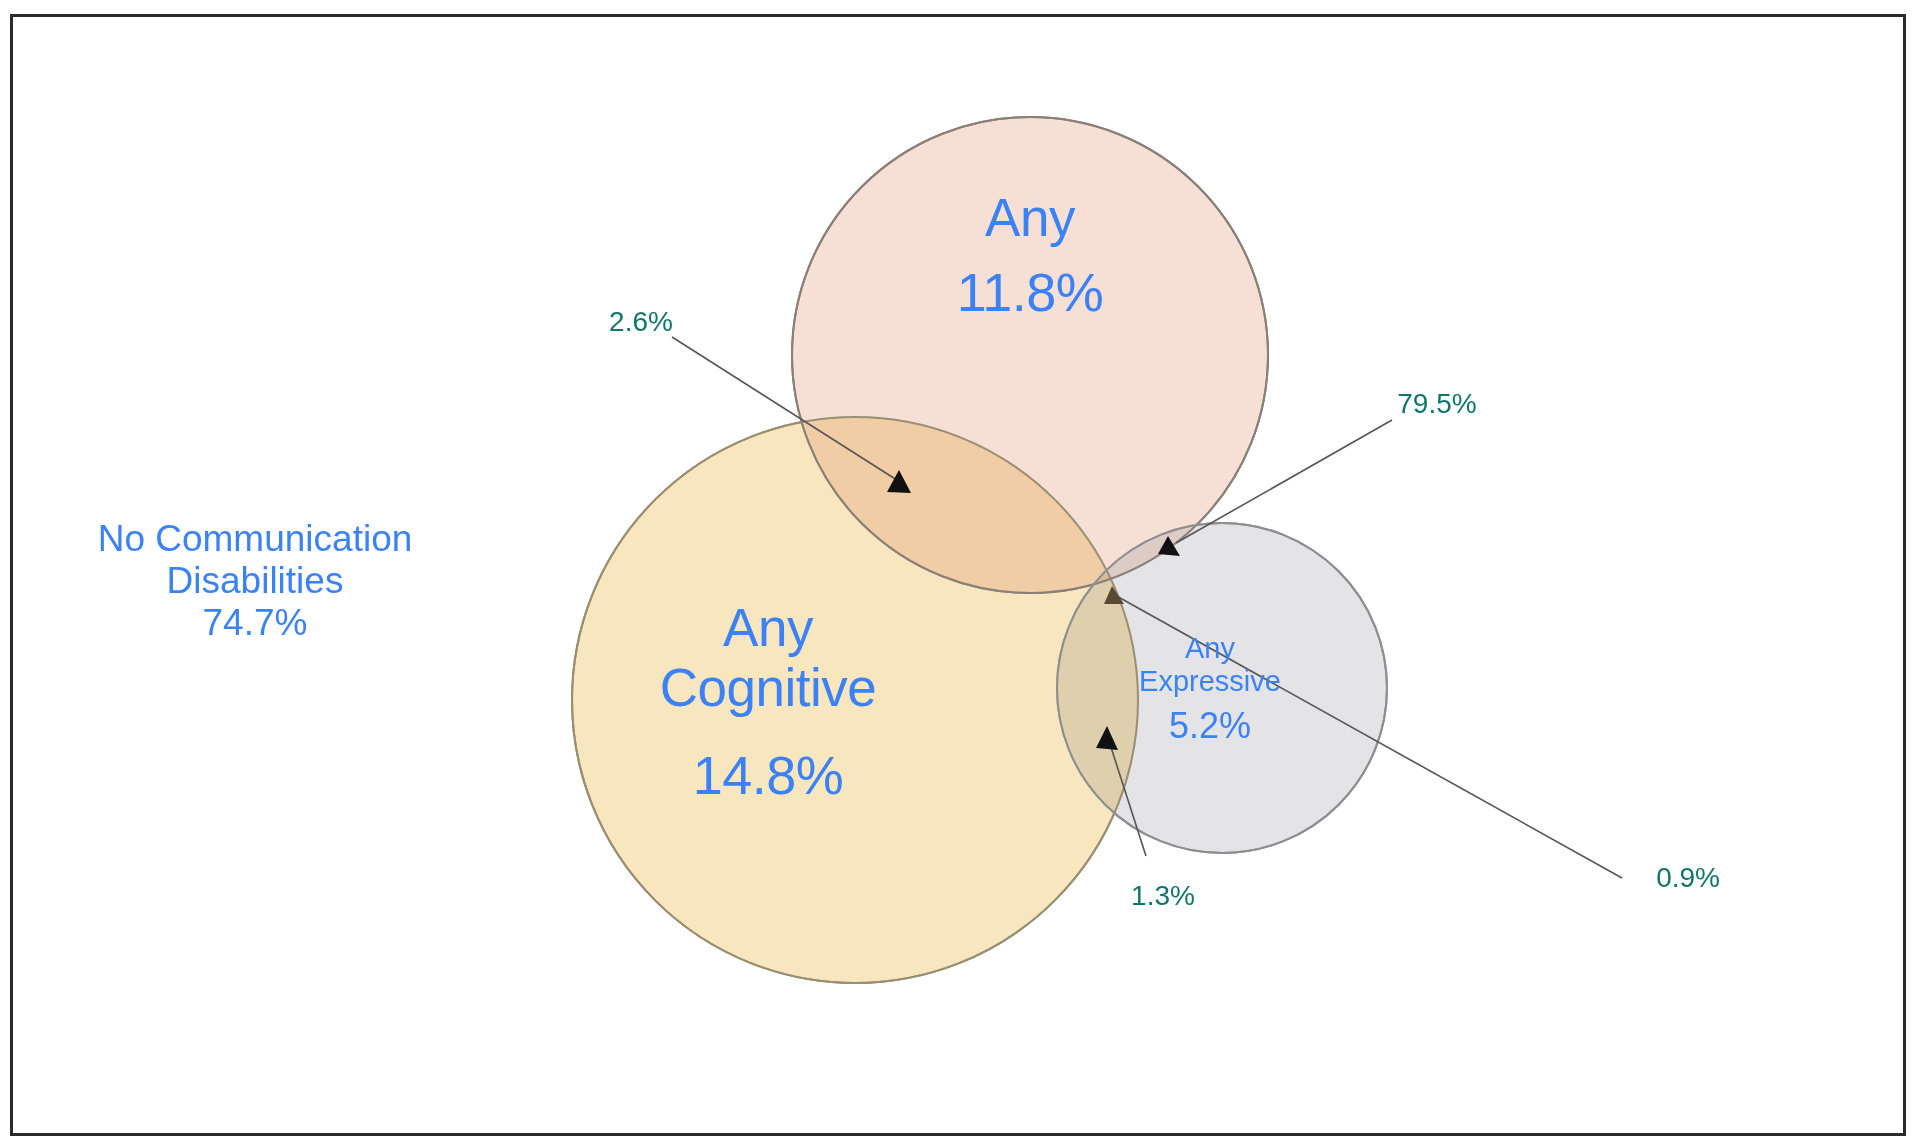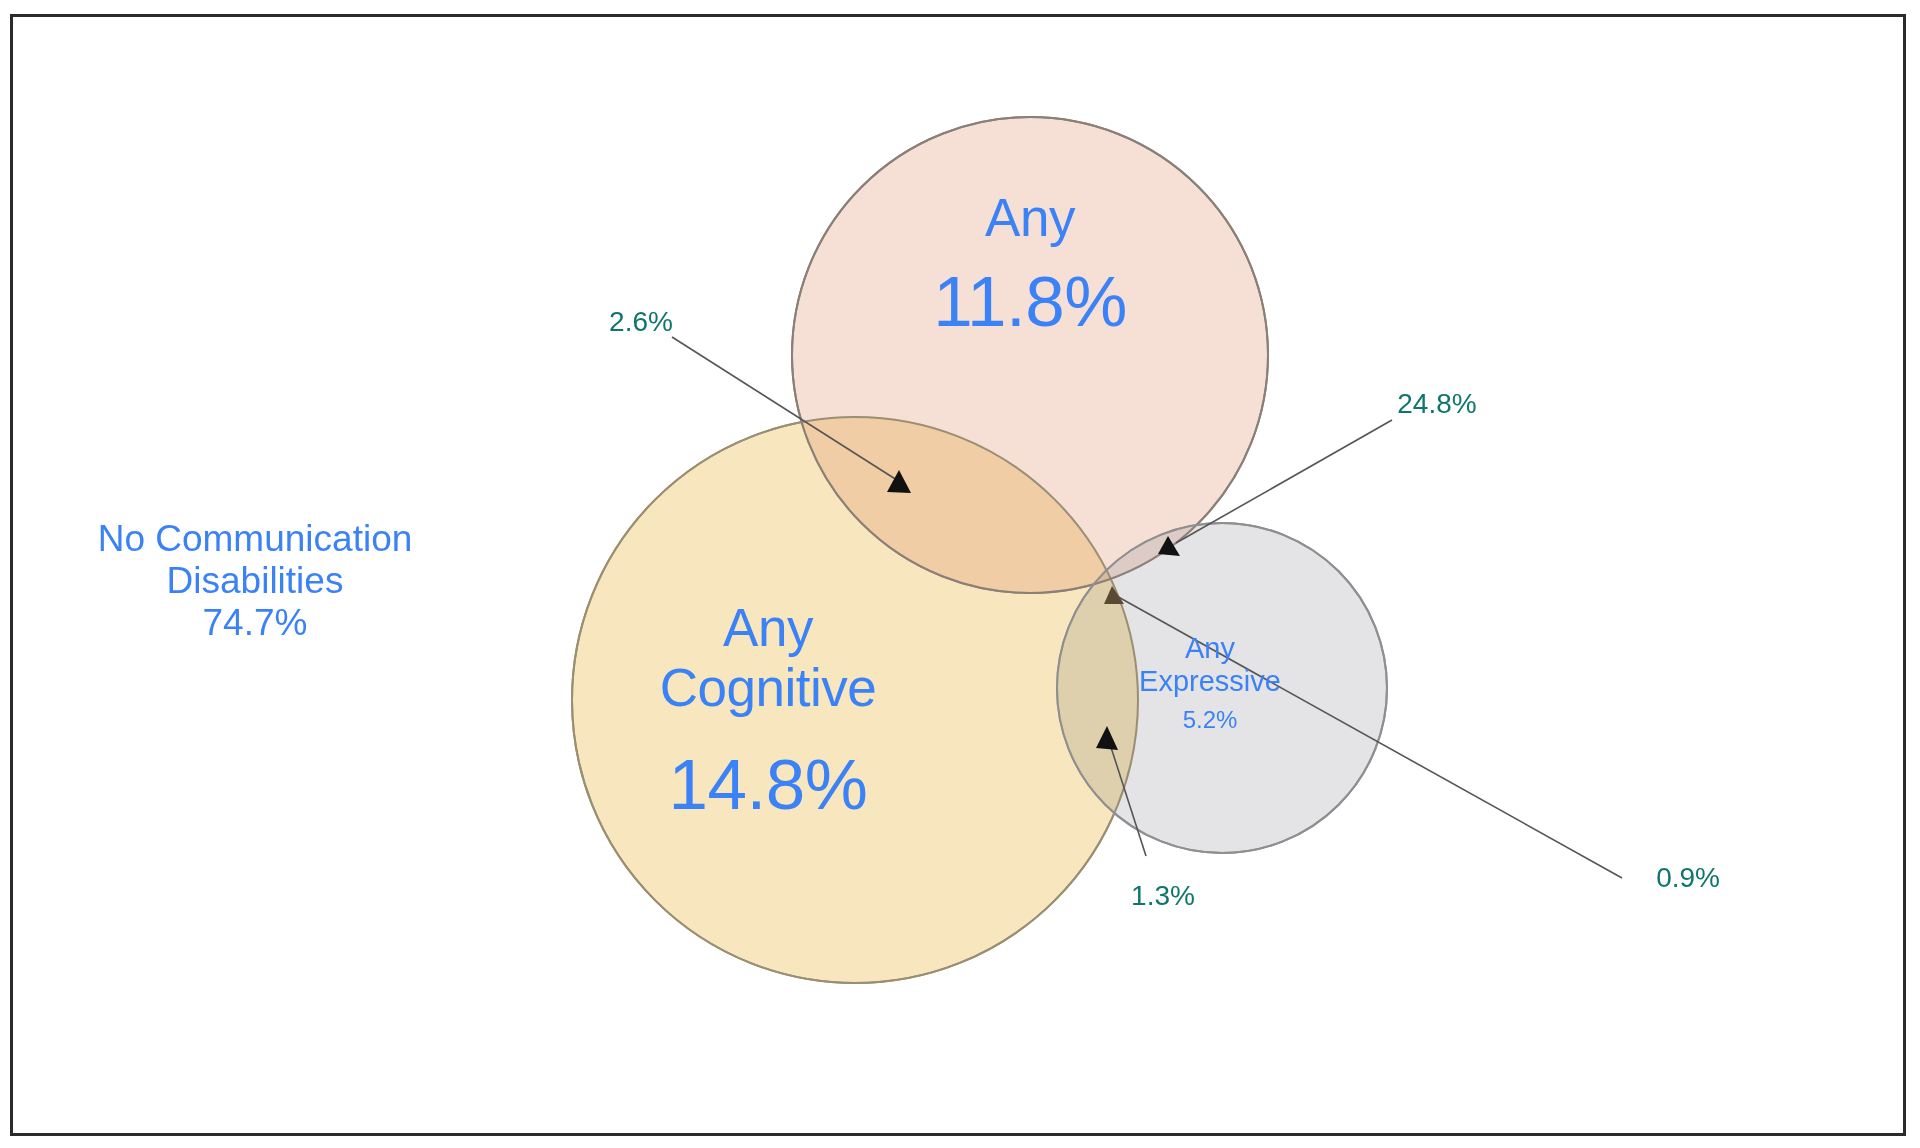--- a/index.html
+++ b/index.html
@@ -44,28 +44,28 @@
     color: #3b82f6;
     line-height: 1.13;
     white-space: nowrap;
     font-family: "Liberation Sans", sans-serif;
   }
   .set-title {
     font-size: 53px;
     letter-spacing: -0.5px;
   }
   .set-value {
-    font-size: 71px;
+    font-size: 54px;
     letter-spacing: -0.5px;
   }
   .small-set-title {
     font-size: 29px;
   }
   .small-set-value {
-    font-size: 24px;
+    font-size: 36px;
     text-align: center;
   }
   .outside-title {
     font-size: 37px;
   }
   .outside-value {
     font-size: 37px;
   }
   .callout-label {
     font-size: 28px;
@@ -146,19 +146,19 @@
   </div>
 
   <div class="venn-label" style="left:1110px; top:632px; width:200px;">
     <span class="blk small-set-title">Any</span>
     <span class="blk small-set-title">Expressive</span>
     <span class="blk small-set-value" style="margin-top:8px;">5.2%</span>
   </div>
 
   <div class="venn-label callout-label" style="left:596px; top:306px; width:90px;">2.6%</div>
 
-  <div class="venn-label callout-label" style="left:1392px; top:388px; width:90px;">24.8%</div>
+  <div class="venn-label callout-label" style="left:1392px; top:388px; width:90px;">79.5%</div>
 
   <div class="venn-label callout-label" style="left:1118px; top:880px; width:90px;">1.3%</div>
 
   <div class="venn-label callout-label" style="left:1630px; top:862px; width:90px;text-align:right;">0.9%</div>
 
 </div>
 
 </body></html>

